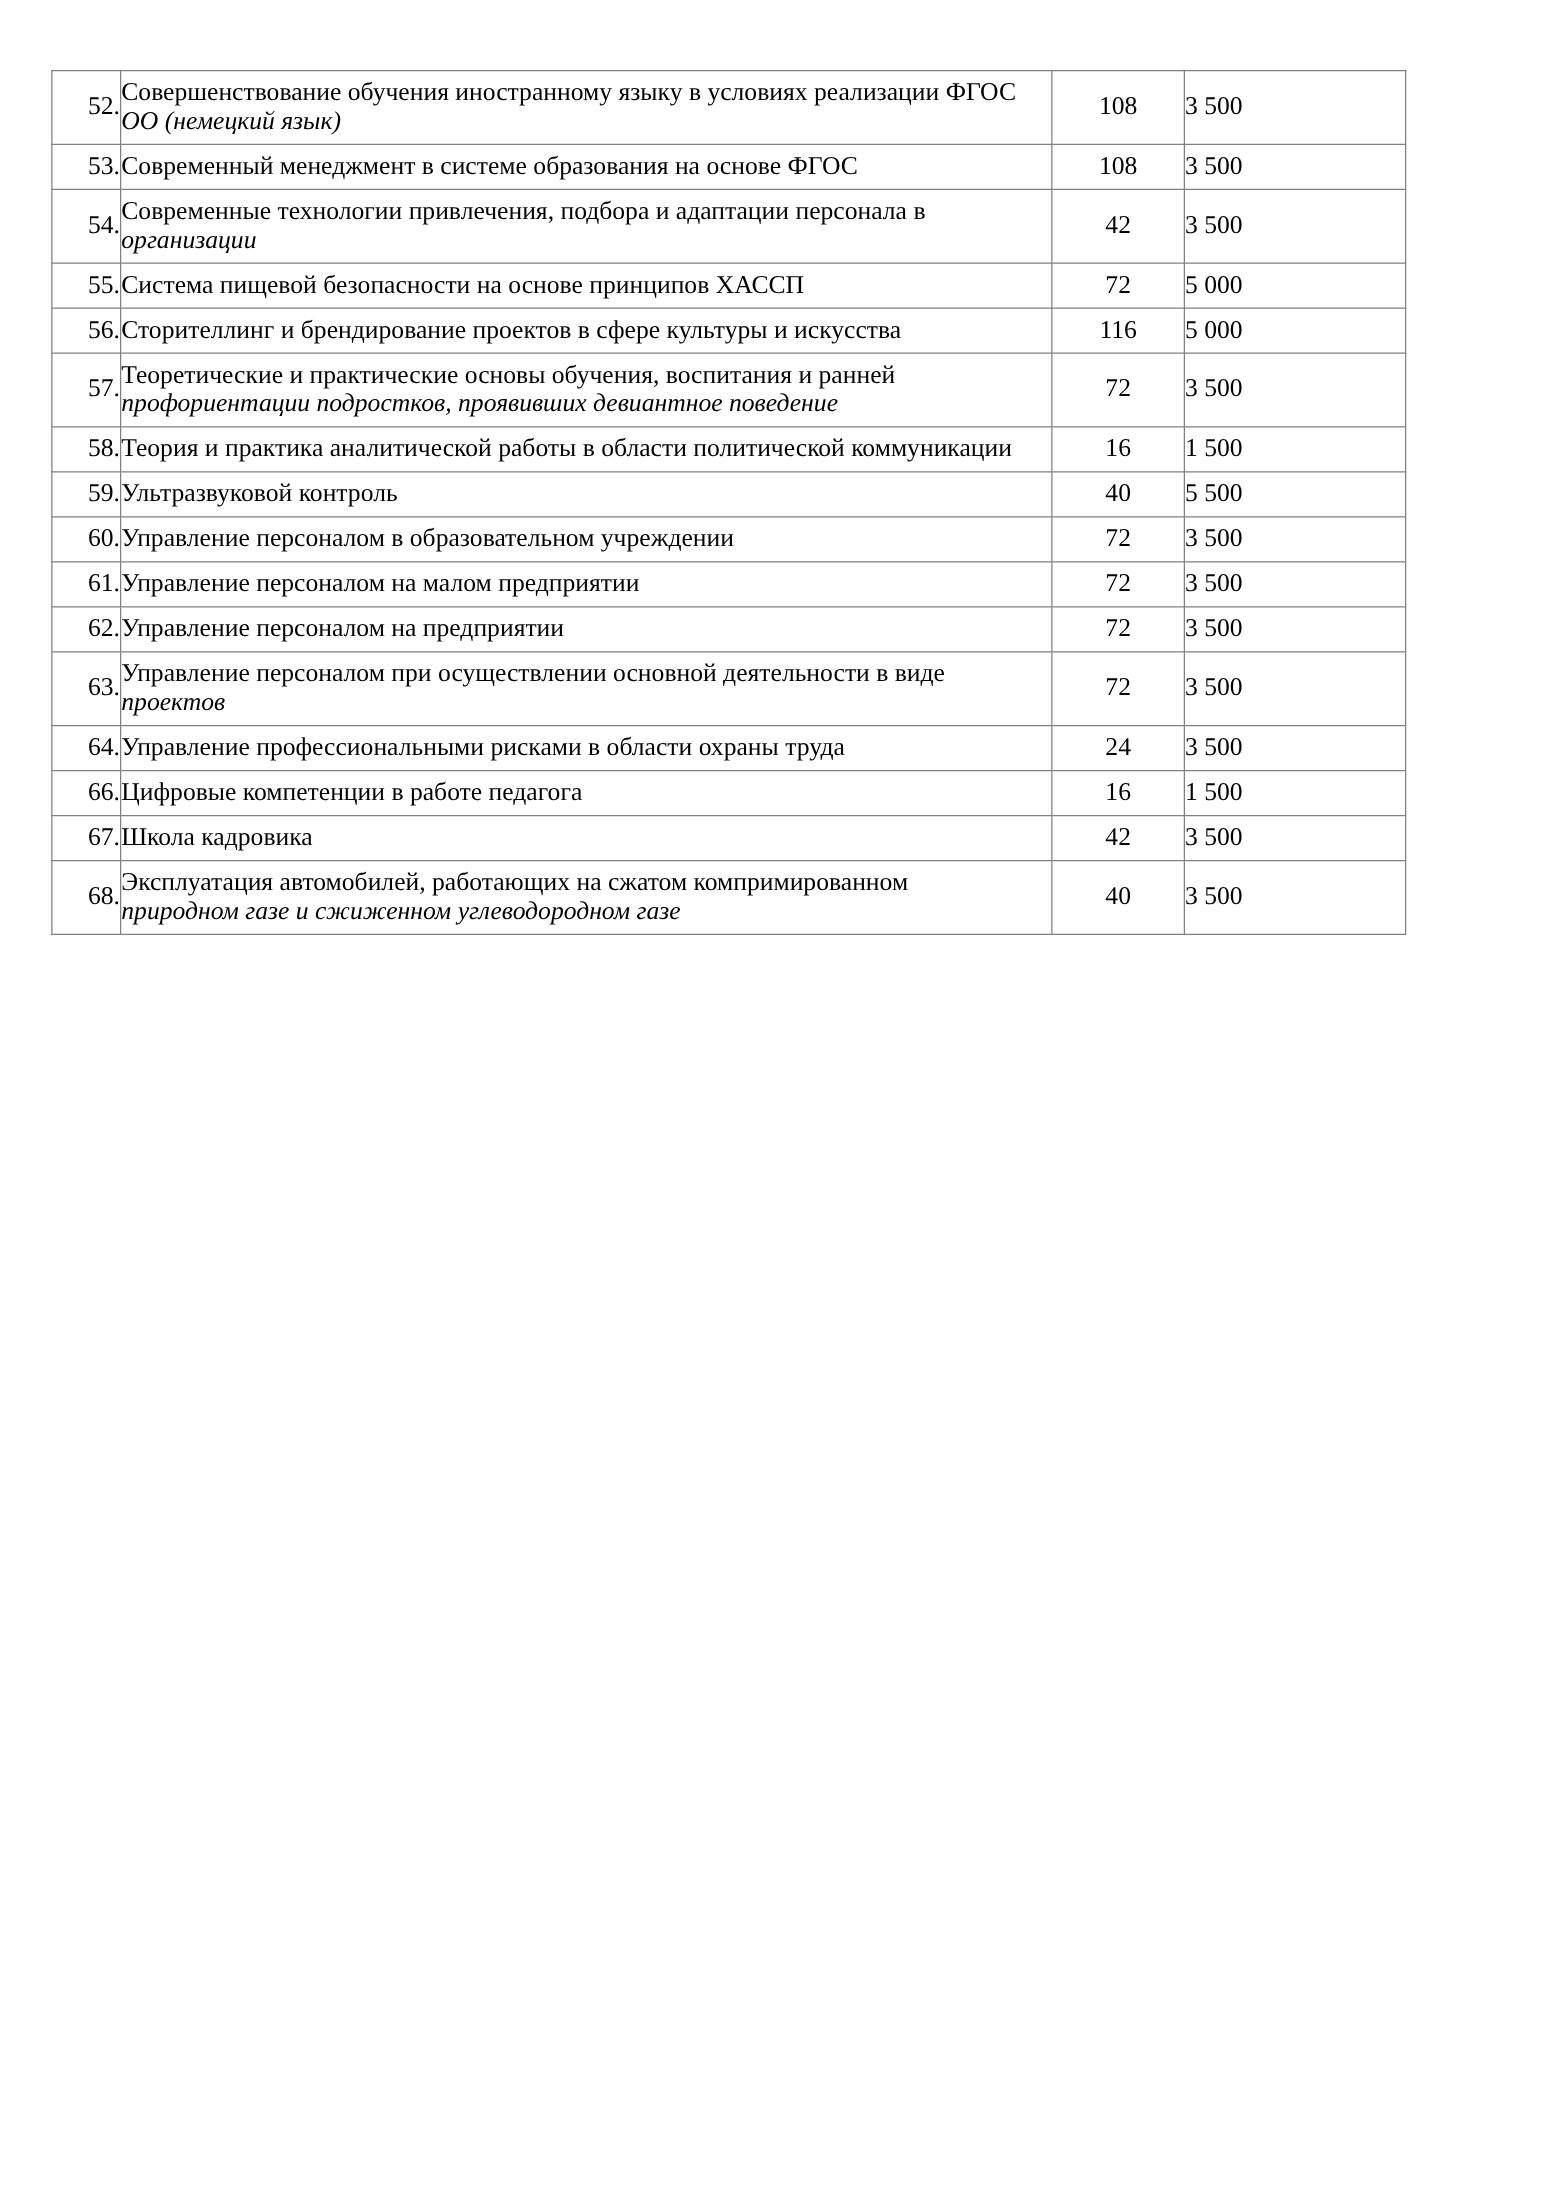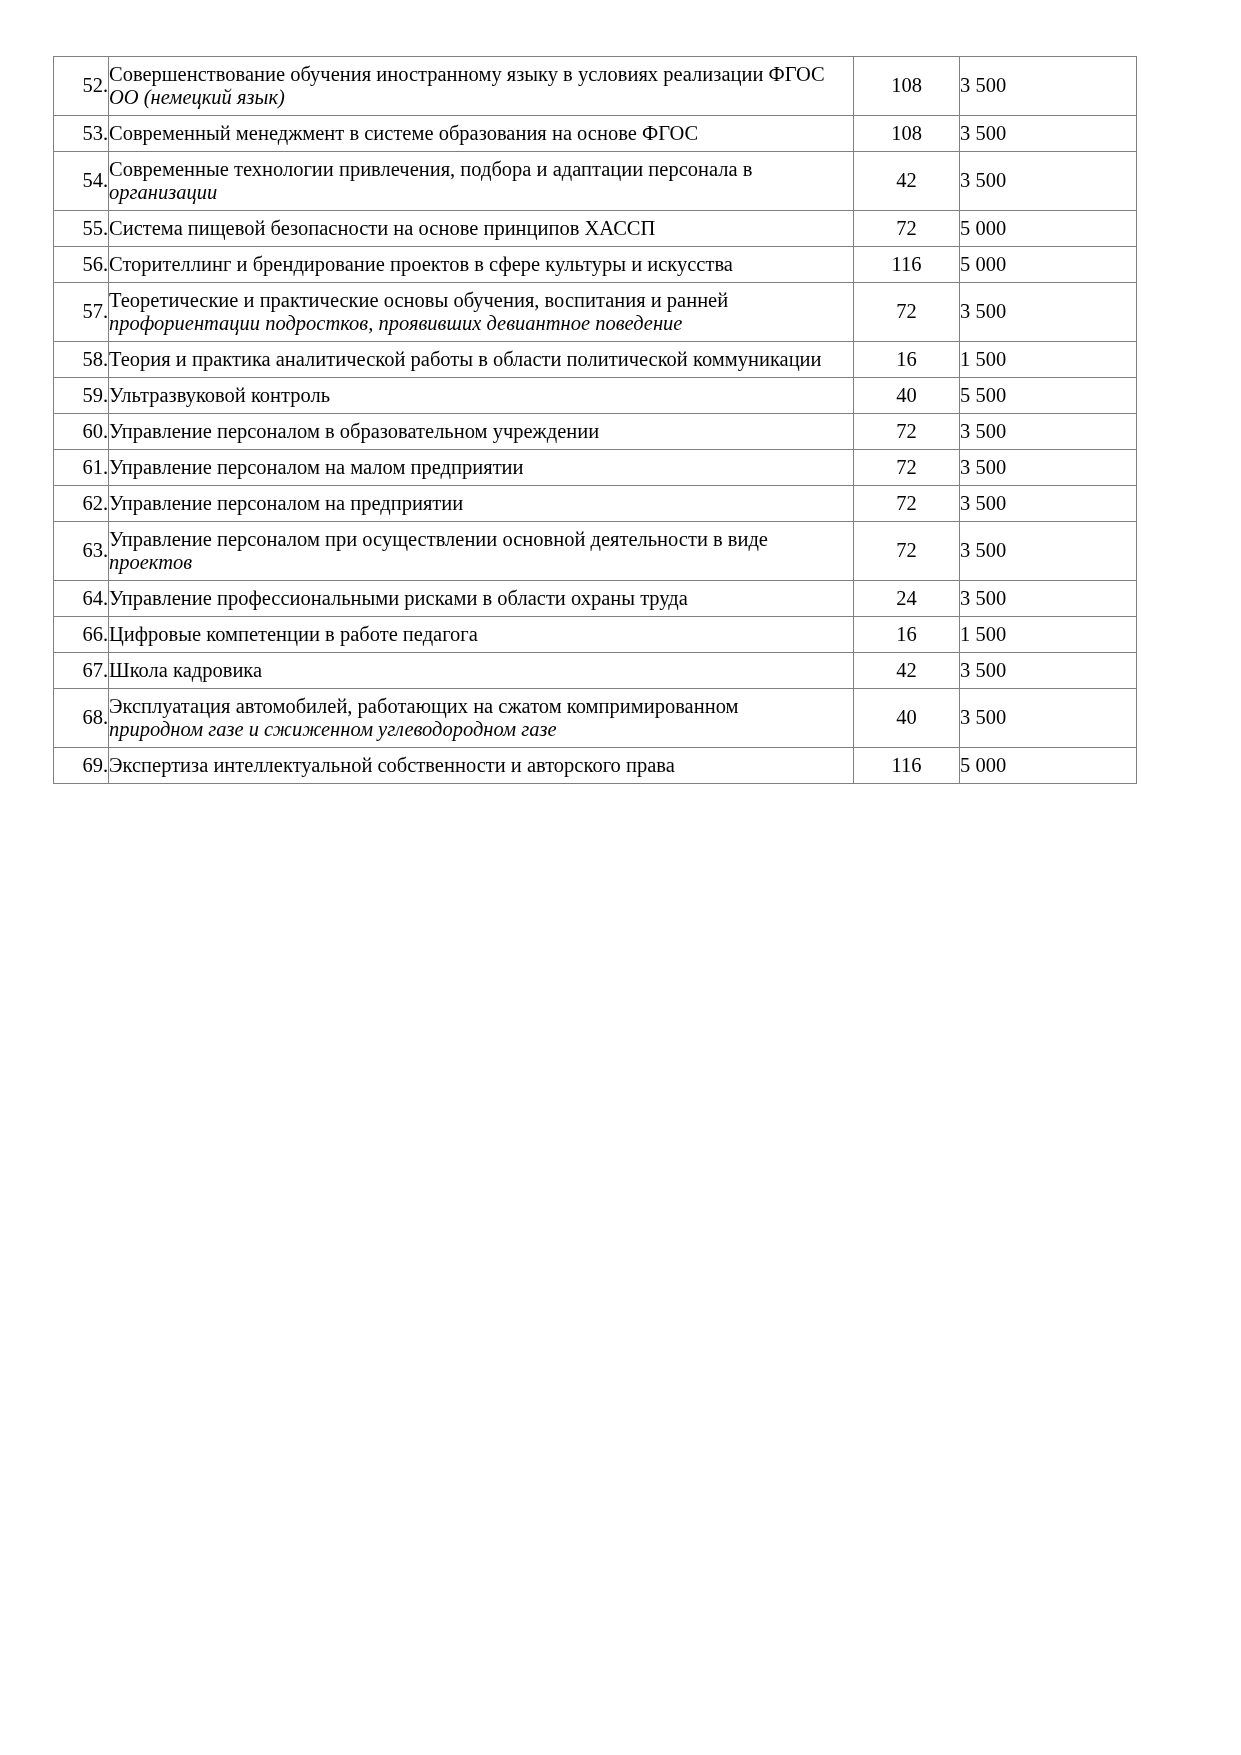--- a/index.html
+++ b/index.html
@@ -12,21 +12,21 @@
     height: 1755px;
     font-family: "Liberation Serif", "DejaVu Serif", serif;
     color: #000000;
     overflow: hidden;
   }
   .page {
     position: relative;
     width: 1241px;
     height: 1755px;
     box-sizing: border-box;
-    padding: 56px 79px 0 53px;
+    padding: 56px 79px 0 41px;
     background: #ffffff;
   }
   table.course-table {
     border-collapse: collapse;
     table-layout: fixed;
     width: 1083px;
     margin: 0;
   }
   table.course-table col.c-num   { width: 55px; }
   table.course-table col.c-name  { width: 745px; }
@@ -204,23 +204,15 @@
         </tr>
         <tr class="two-line">
           <td class="cell-num">68.</td>
           <td class="cell-name">
             <span class="nm-line">Эксплуатация автомобилей, работающих на сжатом компримированном</span>
             <span class="nm-line">природном газе и сжиженном углеводородном газе</span>
           </td>
           <td class="cell-hours">40</td>
           <td class="cell-price">3 500</td>
         </tr>
-        <tr class="one-line">
-          <td class="cell-num">69.</td>
-          <td class="cell-name">
-            <span class="nm-line">Экспертиза интеллектуальной собственности и авторского права</span>
-          </td>
-          <td class="cell-hours">116</td>
-          <td class="cell-price">5 000</td>
-        </tr>
       </tbody>
   </table>
 </div>
 
 </body></html>

